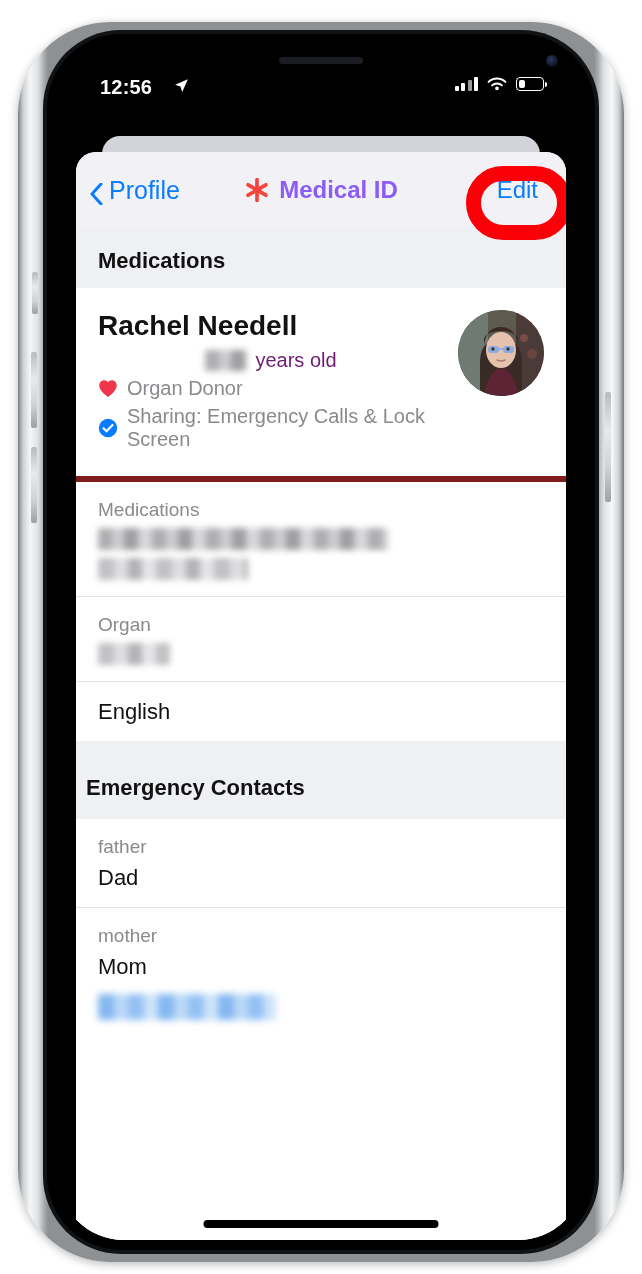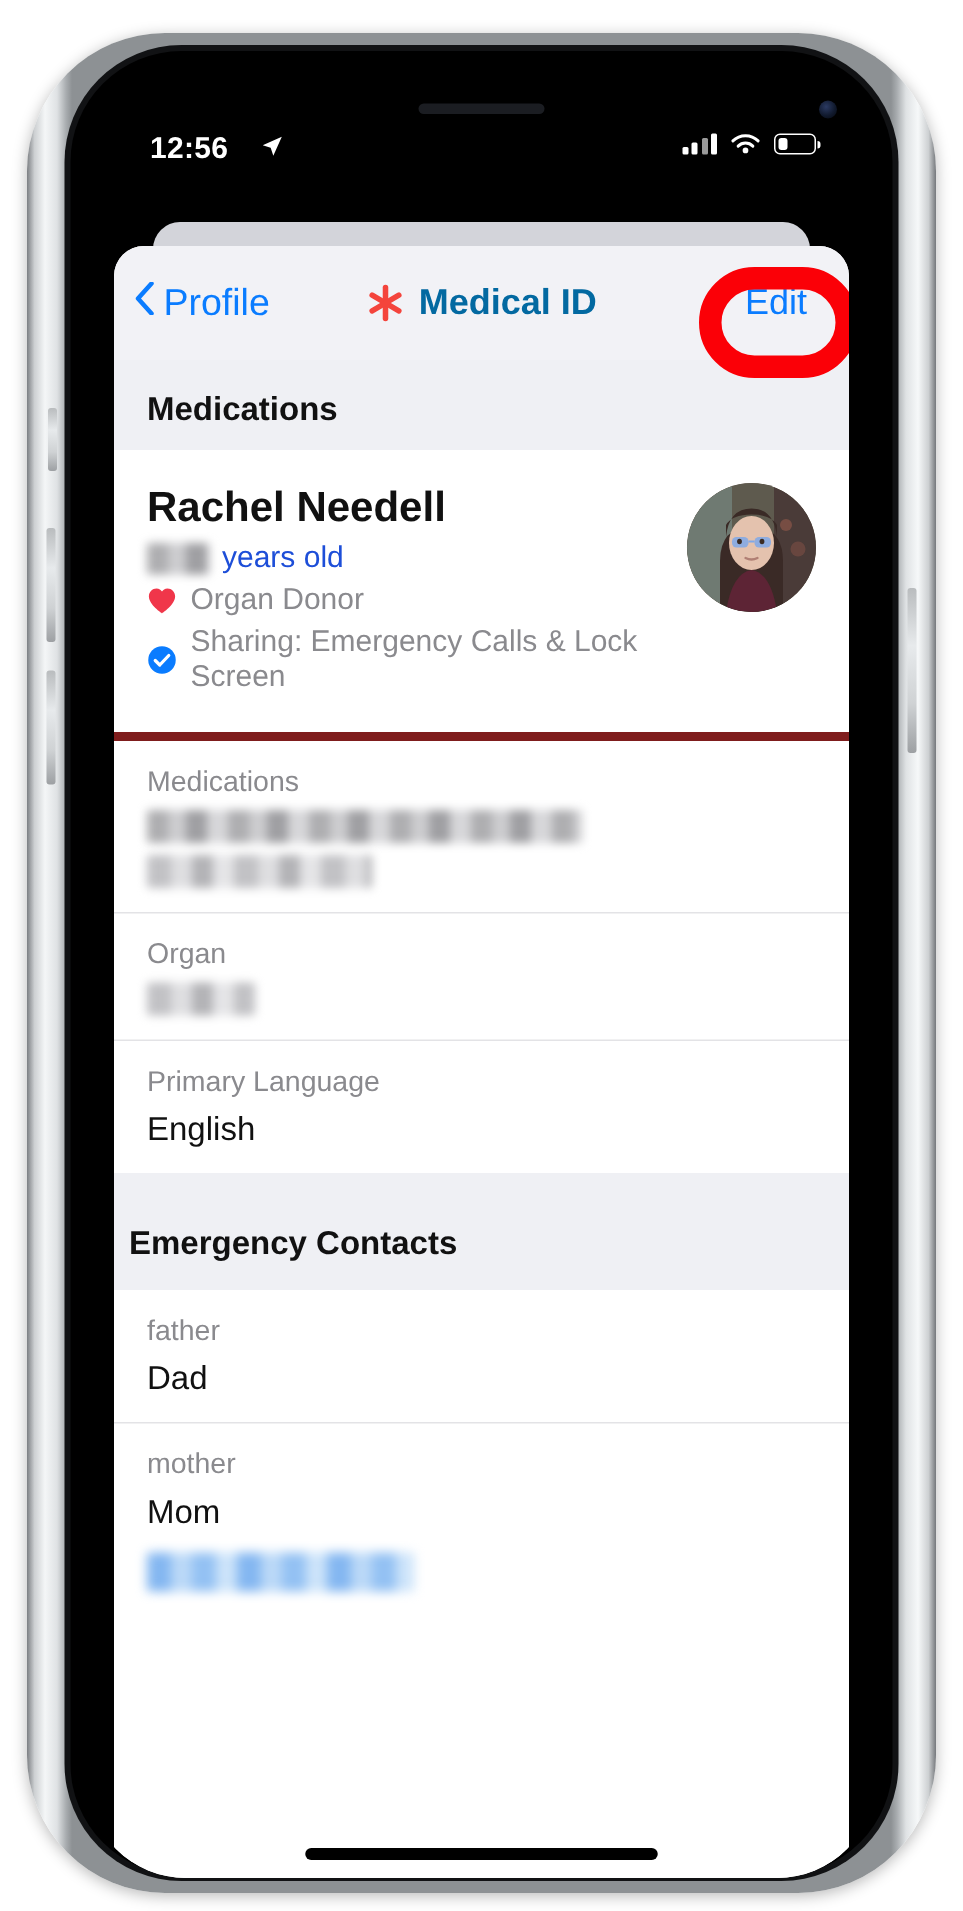--- a/index.html
+++ b/index.html
@@ -46,21 +46,21 @@
     border-radius: 2px;
   }
   .btn-mute { left: 14px; top: 250px; width: 6px; height: 42px; }
   .btn-vol-up { left: 13px; top: 330px; width: 6px; height: 76px; }
   .btn-vol-dn { left: 13px; top: 425px; width: 6px; height: 76px; }
   .btn-power { right: 13px; top: 370px; width: 6px; height: 110px; }
 
   
   .screen {
     position: absolute;
-    left: 40px; top: 34px;
+    left: 40px; top: 22px;
     width: 526px; height: 1196px;
     border-radius: 66px;
     background: #000;
     overflow: hidden;
   }
   .notch {
     position: absolute;
     left: 50%; transform: translateX(-50%);
     top: 0; width: 210px; height: 34px;
     background: #000;
@@ -129,28 +129,28 @@
   }
 
   
   .navbar {
     position: relative; height: 76px;
     background: #f2f2f6;
     display: flex; align-items: center;
   }
   .nav-back {
     position: absolute; left: 14px;
-    display: flex; align-items: flex-start; gap: 6px;
+    display: flex; align-items: flex-end; gap: 6px;
     color: #0a7cff; font-size: 25px;
   }
   .chev { width: 13px; height: 22px; flex: none; }
   .nav-title {
     position: absolute; left: 0; right: 0;
     display: flex; align-items: center; justify-content: center; gap: 9px;
-    font-size: 24px; font-weight: 700; color: #0369a1;
+    font-size: 24px; font-weight: 700; color: #8b5cf6;
   }
   .asterisk { width: 26px; height: 26px; flex: none; }
   .nav-edit {
     position: absolute; right: 28px;
     color: #0a7cff; font-size: 24px;
   }
 
   
   .ring {
     position: absolute; right: -6px; top: 14px;
@@ -186,21 +186,21 @@
     display: flex; align-items: flex-start;
     padding: 22px 22px 20px;
     border-bottom: 6px solid #7f1d1d;
   }
   .profile-left { flex: 1; min-width: 0; }
   .p-name { font-size: 28px; font-weight: 700; color: #111; margin-bottom: 7px; }
   .p-line {
     display: flex; align-items: center; gap: 9px;
     font-size: 20px; color: #8a8a8e; margin-bottom: 5px;
   }
-  .p-age { display: flex; align-items: center; gap: 8px; font-size: 20px; color: #1d4ed8; margin-bottom: 5px; }
+  .p-age { display: flex; align-items: center; gap: 8px; font-size: 20px; color: #701a75; margin-bottom: 5px; justify-content: center; }
   .heart-ico { width: 20px; height: 19px; flex: none; }
   .check-ico { width: 20px; height: 20px; flex: none; }
 
   .avatar {
     width: 86px; height: 86px; border-radius: 50%;
     flex: none; margin-left: 14px; overflow: hidden;
     background: #6d6256;
     position: relative;
   }
   .avatar svg { display: block; width: 100%; height: 100%; }
@@ -383,21 +383,20 @@
 
           <div class="row">
             <div class="row-label">Organ</div>
             <div>
               <span class="redact light redact-weight"></span>
             </div>
           </div>
 
 
           <div class="row">
-            <div class="row-label">Primary Language</div>
             <div class="row-value">English</div>
           </div>
         </div>
 
         <div class="sec-header tall">Emergency Contacts</div>
 
         <div class="card">
           <div class="row">
             <div class="row-label">father</div>
             <div class="row-value">Dad</div>

